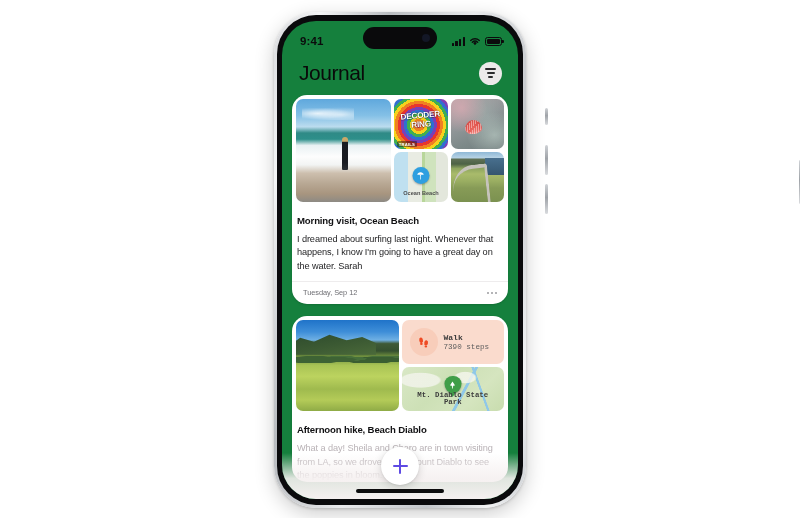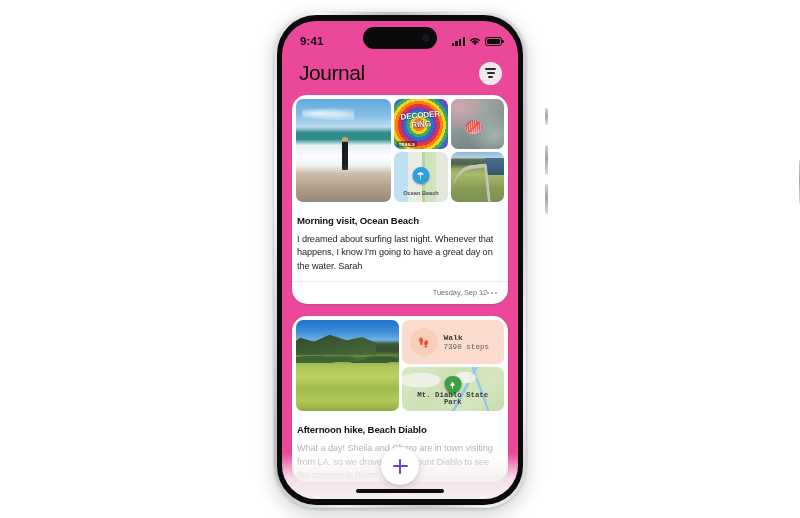--- a/index.html
+++ b/index.html
@@ -28,21 +28,21 @@
   #phone-bezel {
     width: 100%; height: 100%;
     border-radius: 39px;
     background: #0a0a0c;
     padding: 6px 5px;
   }
   #phone-screen {
     position: relative;
     width: 100%; height: 100%;
     border-radius: 34px;
-    background: #ec4899;
+    background: #15803d;
     overflow: hidden;
   }
 
   
   .side-btn {
     position: absolute;
     background: linear-gradient(180deg,#cfd2d6,#9fa3a8 45%,#d9dbde);
     border-radius: 2px;
   }
   #silence-switch { left: 271px; top: 96px; width: 3px; height: 17px; }
@@ -388,21 +388,21 @@
     color: #1d1d1f;
     letter-spacing: -0.1px;
   }
   .entry-text.faded { color: #b9b2b6; }
   .card-footer {
     margin-top: 8px;
     border-top: 1px solid #eeeced;
     padding: 6px 11px 7px 11px;
     display: flex;
     align-items: center;
-    justify-content: flex-end;
+    justify-content: space-between;
   }
   .entry-date { font-size: 7.4px; color: #6e6e73; letter-spacing: -0.05px; }
   .more-dots { display: flex; gap: 1.8px; }
   .more-dots i { width: 2.1px; height: 2.1px; border-radius: 50%; background: #9b9b9f; display:block; }
 
   
   #compose-button {
     position: absolute;
     left: 50%;
     transform: translateX(-50%);

